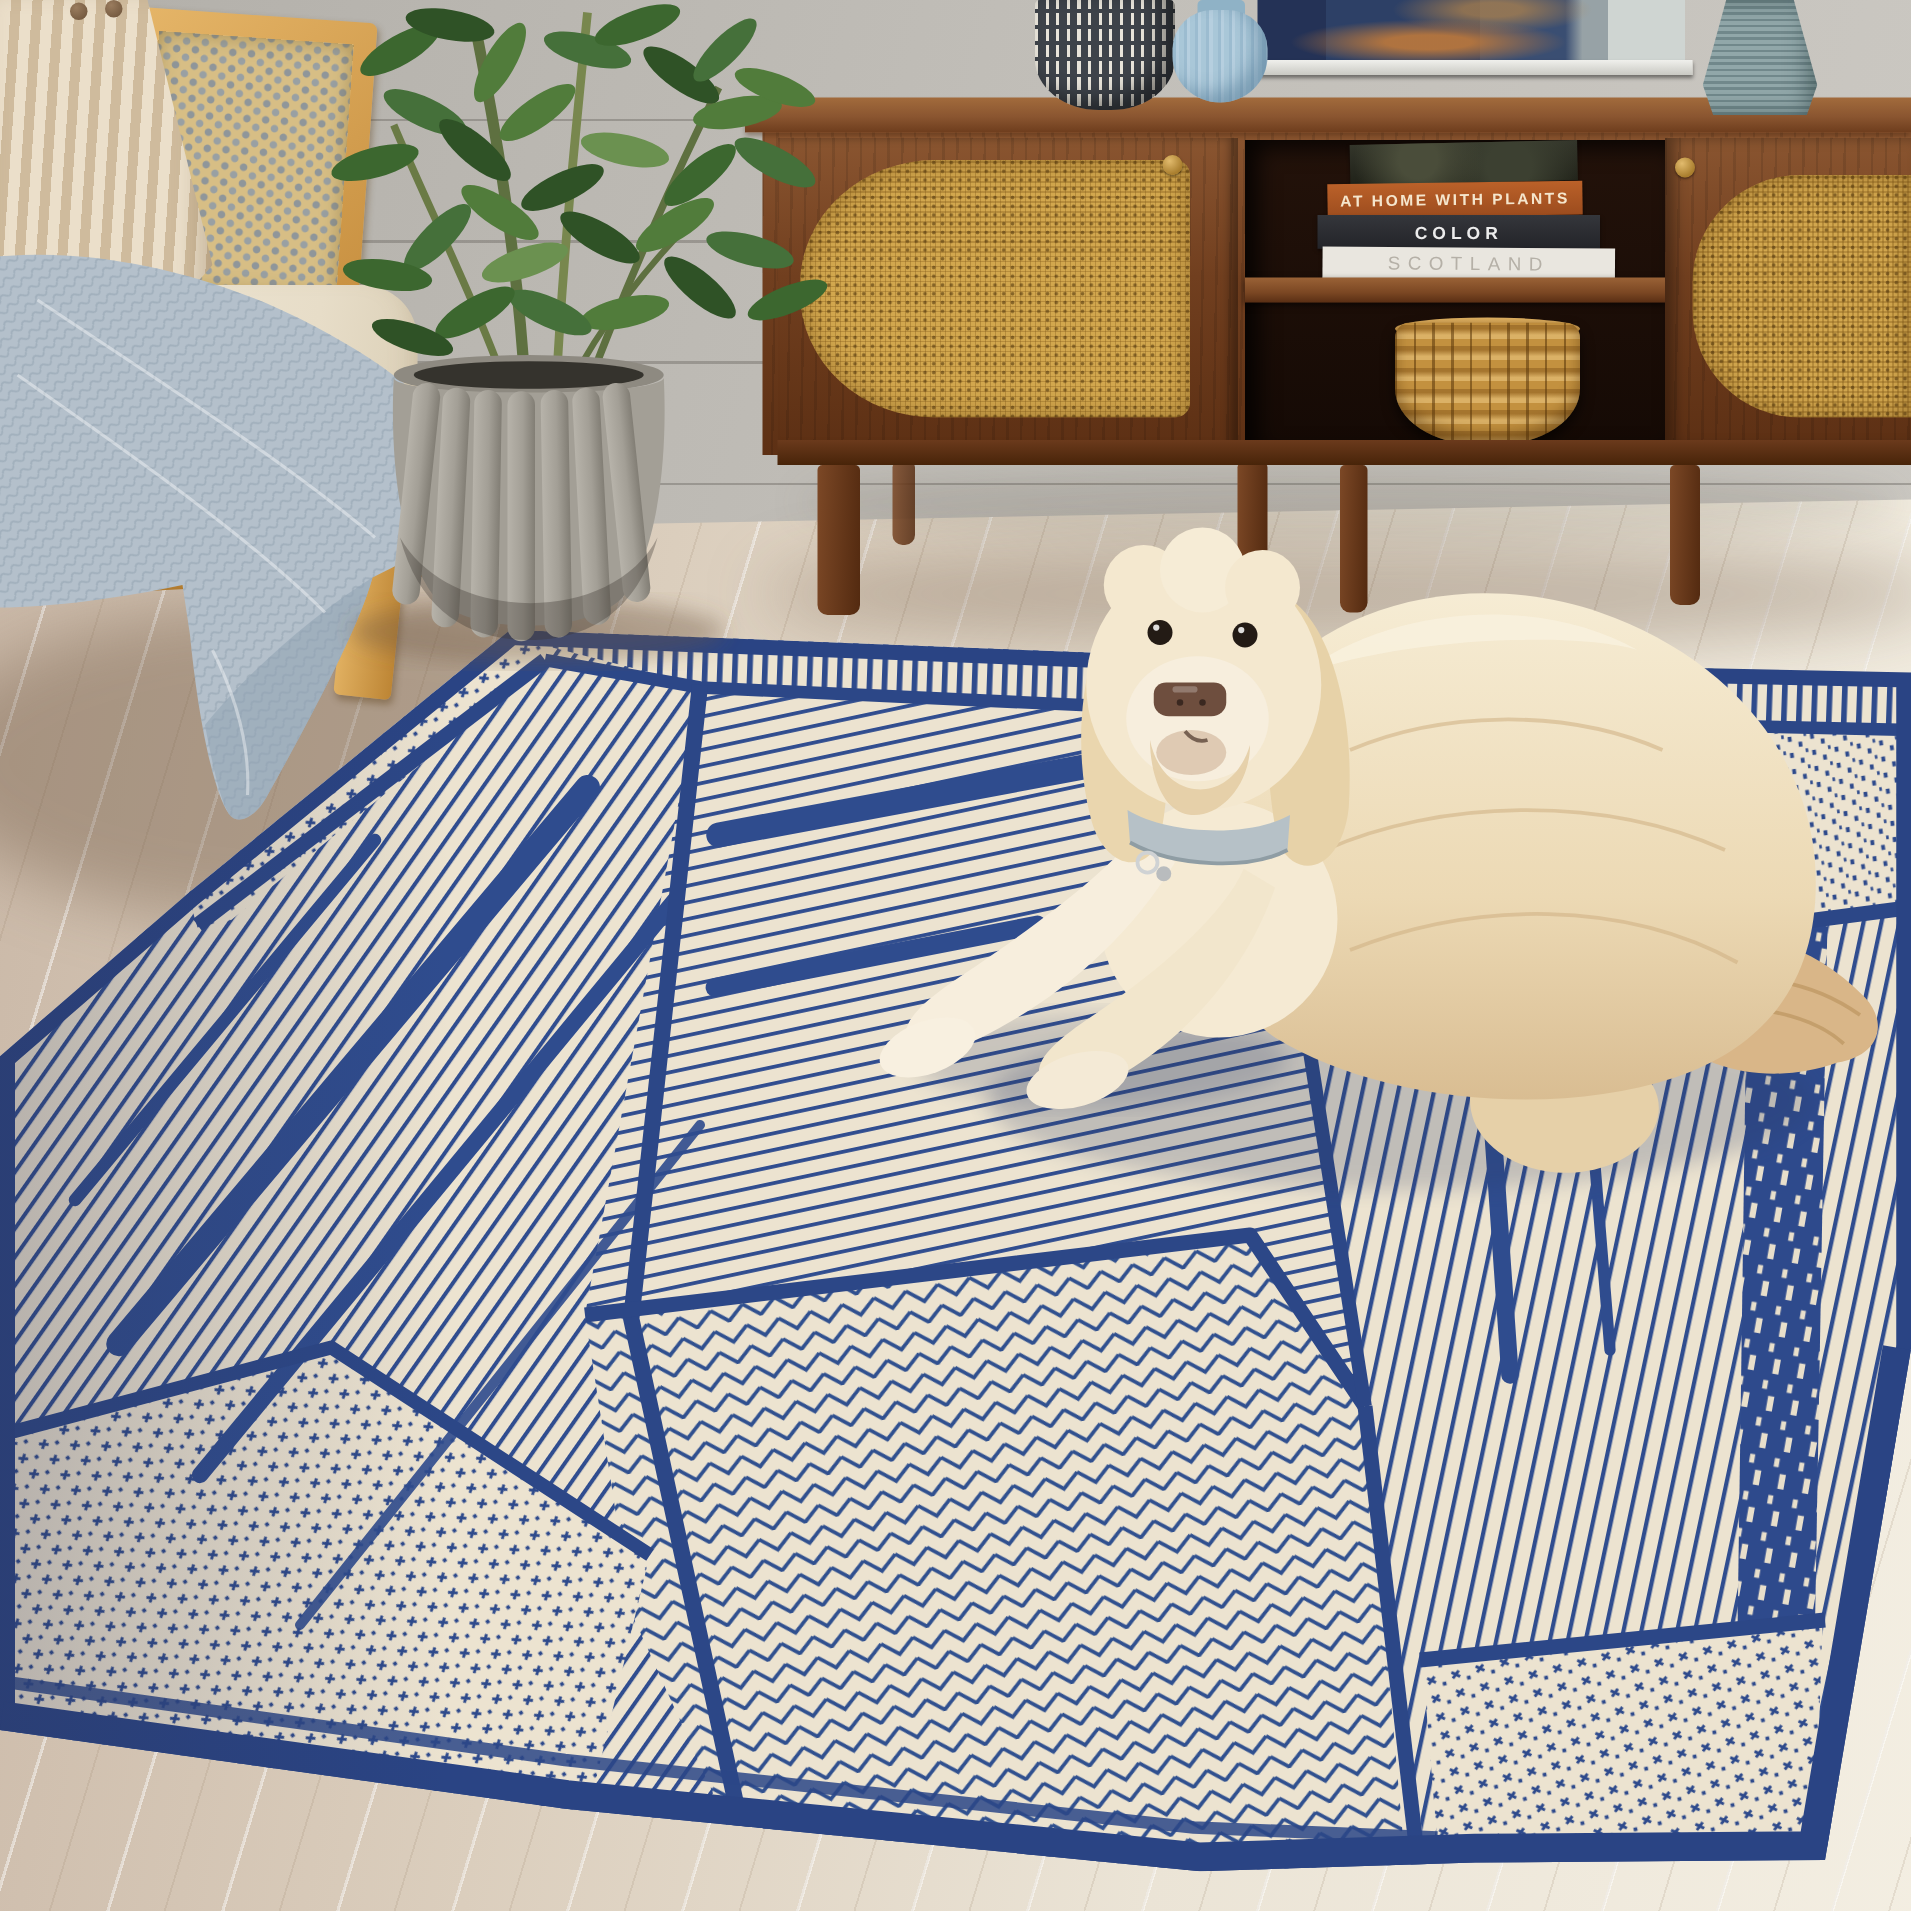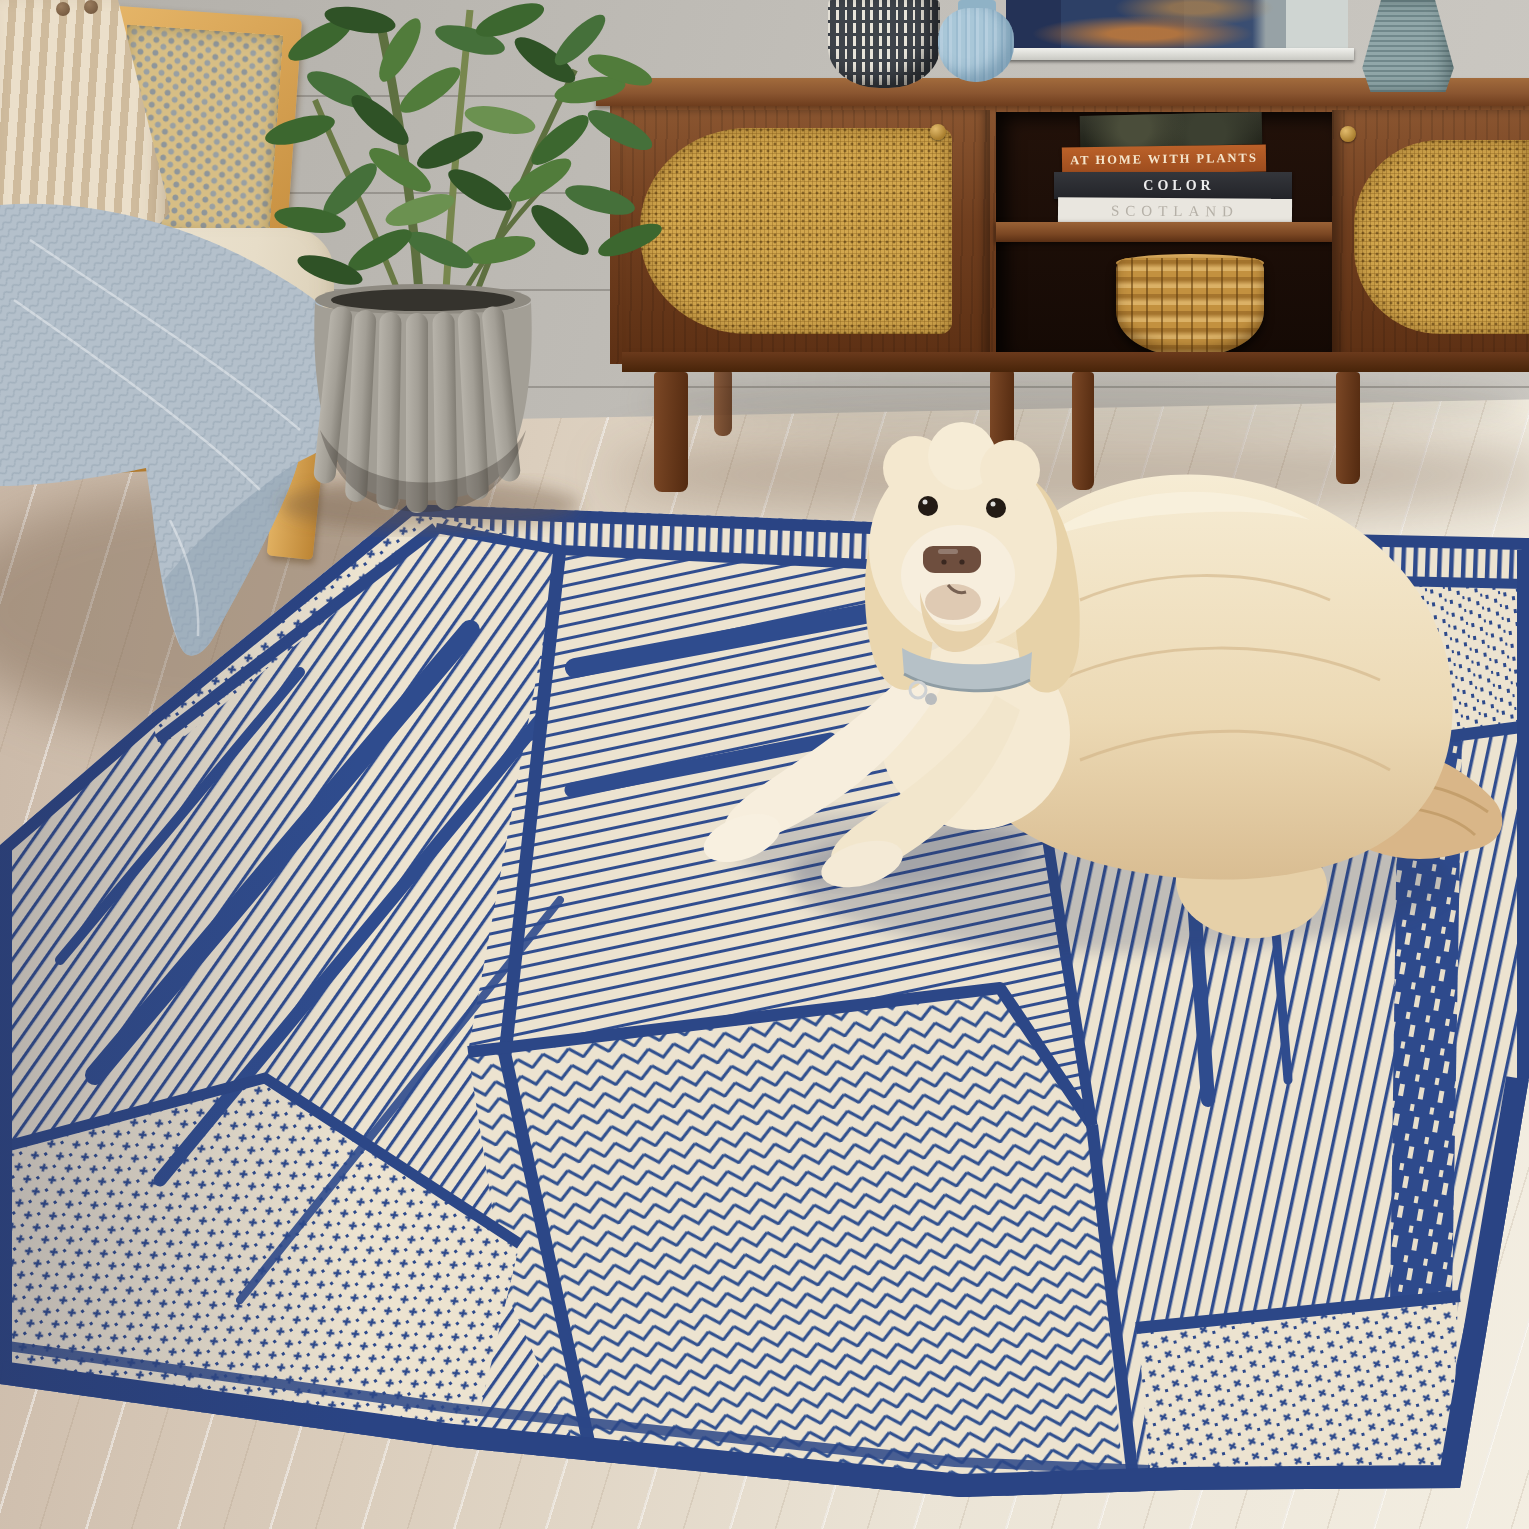--- a/index.html
+++ b/index.html
@@ -1,17 +1,17 @@
 <!DOCTYPE html>
 <html><head>
 <meta charset="utf-8">
 <style>
   html,body{margin:0;padding:0;background:#222;}
   #stage{position:relative;width:1529px;height:1529px;overflow:hidden;
-         font-family:Liberation Serif, serif;background:#c0bdb7;}
+         font-family:Liberation Sans, sans-serif;background:#c0bdb7;}
   .abs{position:absolute;}
 
   
   #wall{left:0;top:0;width:1529px;height:500px;
     background:
       repeating-linear-gradient(180deg, rgba(0,0,0,0) 0 95px, rgba(110,106,100,.45) 95px 97px),
       linear-gradient(105deg,#b2afa9 0%,#c2bfb9 55%,#cbc8c2 100%);}
   #floor{left:-30px;top:414px;width:1620px;height:1160px;transform:rotate(-1.1deg);
     background:
       repeating-linear-gradient(108deg, rgba(255,255,255,.5) 0 2.5px, rgba(0,0,0,0) 2.5px 88px),
@@ -57,21 +57,21 @@
   .book span{display:block;width:100%;white-space:nowrap;overflow:hidden;}
   #book-dark{left:1080px;top:114px;width:182px;height:32px;transform:rotate(-1.2deg);
       background:radial-gradient(circle at 30% 40%, #4a4d3a 0 12%, rgba(0,0,0,0) 40%),
                  radial-gradient(circle at 70% 60%, #3c4031 0 14%, rgba(0,0,0,0) 45%),
                  linear-gradient(180deg,#33352a,#202219);}
   #book-plants{left:1062px;top:146px;width:204px;height:27px;transform:rotate(-0.8deg);
       background:linear-gradient(180deg,#bb6129,#9c4c1e);color:#f5e6cd;
       font-size:12.5px;font-weight:bold;letter-spacing:2px;text-align:center;}
   #book-color{left:1054px;top:172px;width:226px;height:27px;
       background:linear-gradient(180deg,#34363b,#232429);color:#ececec;
-      font-size:14px;font-weight:bold;letter-spacing:4px;padding-left:12px;text-align:center;}
+      font-size:14px;font-weight:bold;letter-spacing:4px;padding-left:0;text-align:center;}
   #book-scotland{left:1058px;top:198px;width:234px;height:27px;transform:rotate(0.4deg);
       background:linear-gradient(180deg,#efecе5,#dfdcd4);background-color:#e9e6df;color:#b5b0a7;
       font-size:15px;letter-spacing:6px;text-align:center;}
 
   
   #basket{left:1116px;top:258px;width:148px;height:98px;border-radius:12px 12px 46% 46%;
       background-color:#c3913f;background-image:
         repeating-linear-gradient(90deg, rgba(90,55,10,.55) 0 2px, rgba(0,0,0,0) 2px 15px),
         repeating-linear-gradient(0deg, rgba(255,225,160,.4) 0 3px, rgba(120,75,20,.4) 8px 11px, rgba(0,0,0,0) 11px 17px);
       box-shadow:0 6px 10px rgba(0,0,0,.6), inset 0 -8px 12px rgba(70,40,5,.5);}

